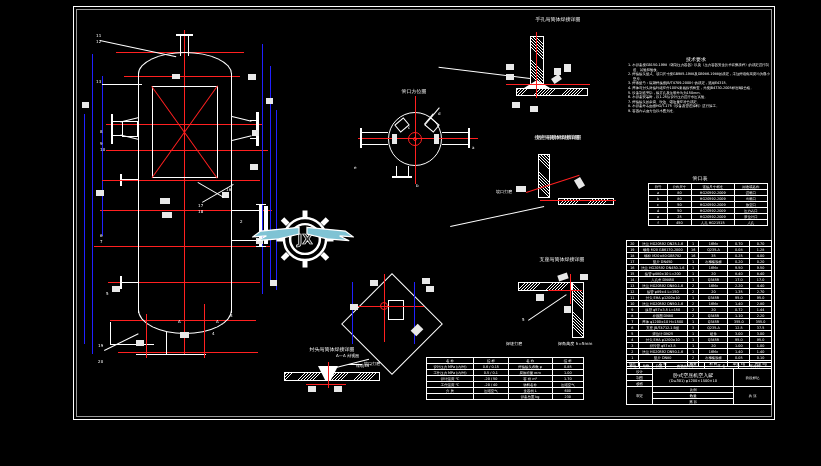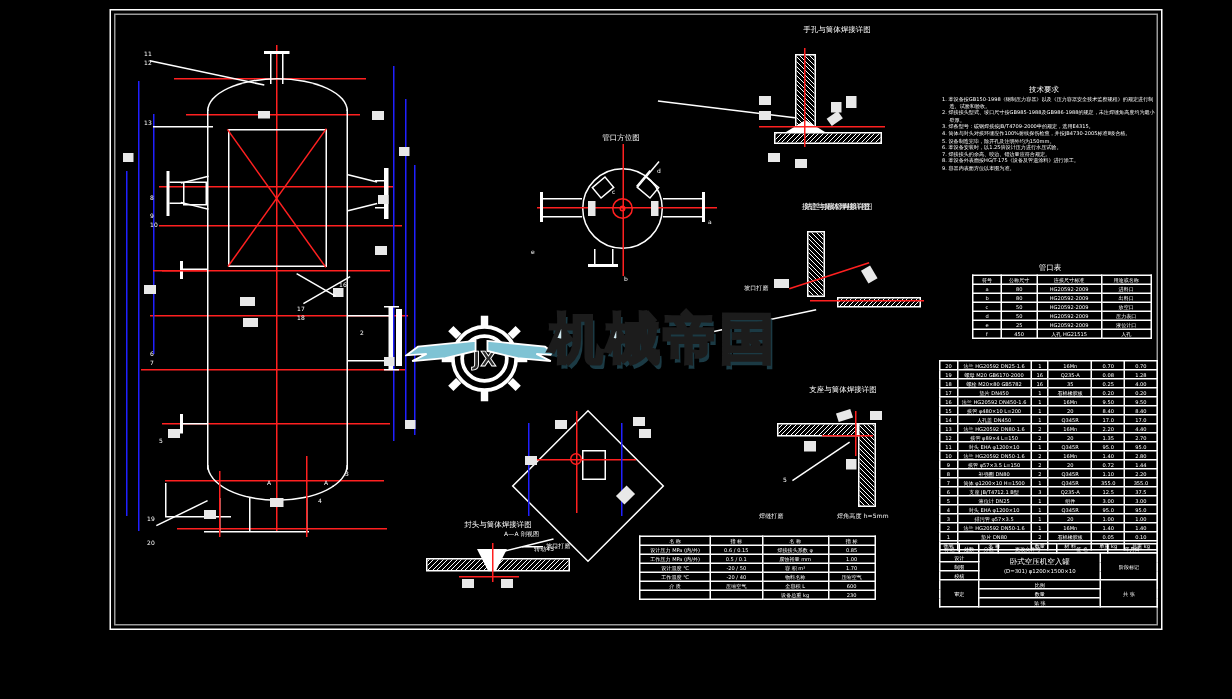--- a/index.html
+++ b/index.html
@@ -48,21 +48,21 @@
 
   
   .ell-top{position:absolute;border:1px solid #fff;border-bottom:none;
       border-radius:50% 50% 0 0 / 100% 100% 0 0;box-sizing:border-box;}
   .ell-bot{position:absolute;border:1px solid #fff;border-top:none;
       border-radius:0 0 50% 50% / 0 0 100% 100%;box-sizing:border-box;}
   .circ{position:absolute;border:1px solid #fff;border-radius:50%;box-sizing:border-box;}
   .circ-r{position:absolute;border:1px solid #ff2020;border-radius:50%;box-sizing:border-box;}
 
   
-  #wm{position:absolute;left:274px;top:196px;width:310px;height:84px;}
+  #wm{position:absolute;left:256px;top:196px;width:310px;height:84px;}
   #wm .wmtext{position:absolute;left:92px;top:6px;font-size:36px;
       font-weight:bold;color:#cfe8ef;letter-spacing:2px;
       -webkit-text-stroke:2px #1c1c1c;text-shadow:2px 3px 0 #1b3a44;}
   #wm .wmsub{position:absolute;left:96px;top:48px;font-size:20px;
       font-weight:bold;color:#e9f3f6;letter-spacing:2px;
       -webkit-text-stroke:1.5px #1c1c1c;}
   #wm .gear{position:absolute;left:18px;top:12px;width:62px;height:62px;}
   #wm .wing{position:absolute;top:28px;width:48px;height:20px;}
 </style>
 </head>
@@ -699,16 +699,15 @@
         <rect x="78" y="72" width="8" height="12" transform="rotate(-45 82 78)"></rect>
       </g>
       <text x="50" y="58" font-size="22" font-weight="bold" fill="#2b2b2b" text-anchor="middle" stroke="#ffffff" stroke-width="1">JX</text>
     </svg>
     <svg class="wing" style="left:-4px;" viewBox="0 0 100 40">
       <path d="M98 6 L18 14 L2 26 L30 24 L10 34 L56 30 L98 20 Z" fill="#7fc3d4" stroke="#ffffff" stroke-width="2.5"></path>
     </svg>
     <svg class="wing" style="left:50px;" viewBox="0 0 100 40">
       <path d="M2 6 L82 14 L98 26 L70 24 L90 34 L44 30 L2 20 Z" fill="#7fc3d4" stroke="#ffffff" stroke-width="2.5"></path>
     </svg>
-    <div class="wmtext">机械帝国</div>
   </div>
 
 </div>
 
 </body></html>

